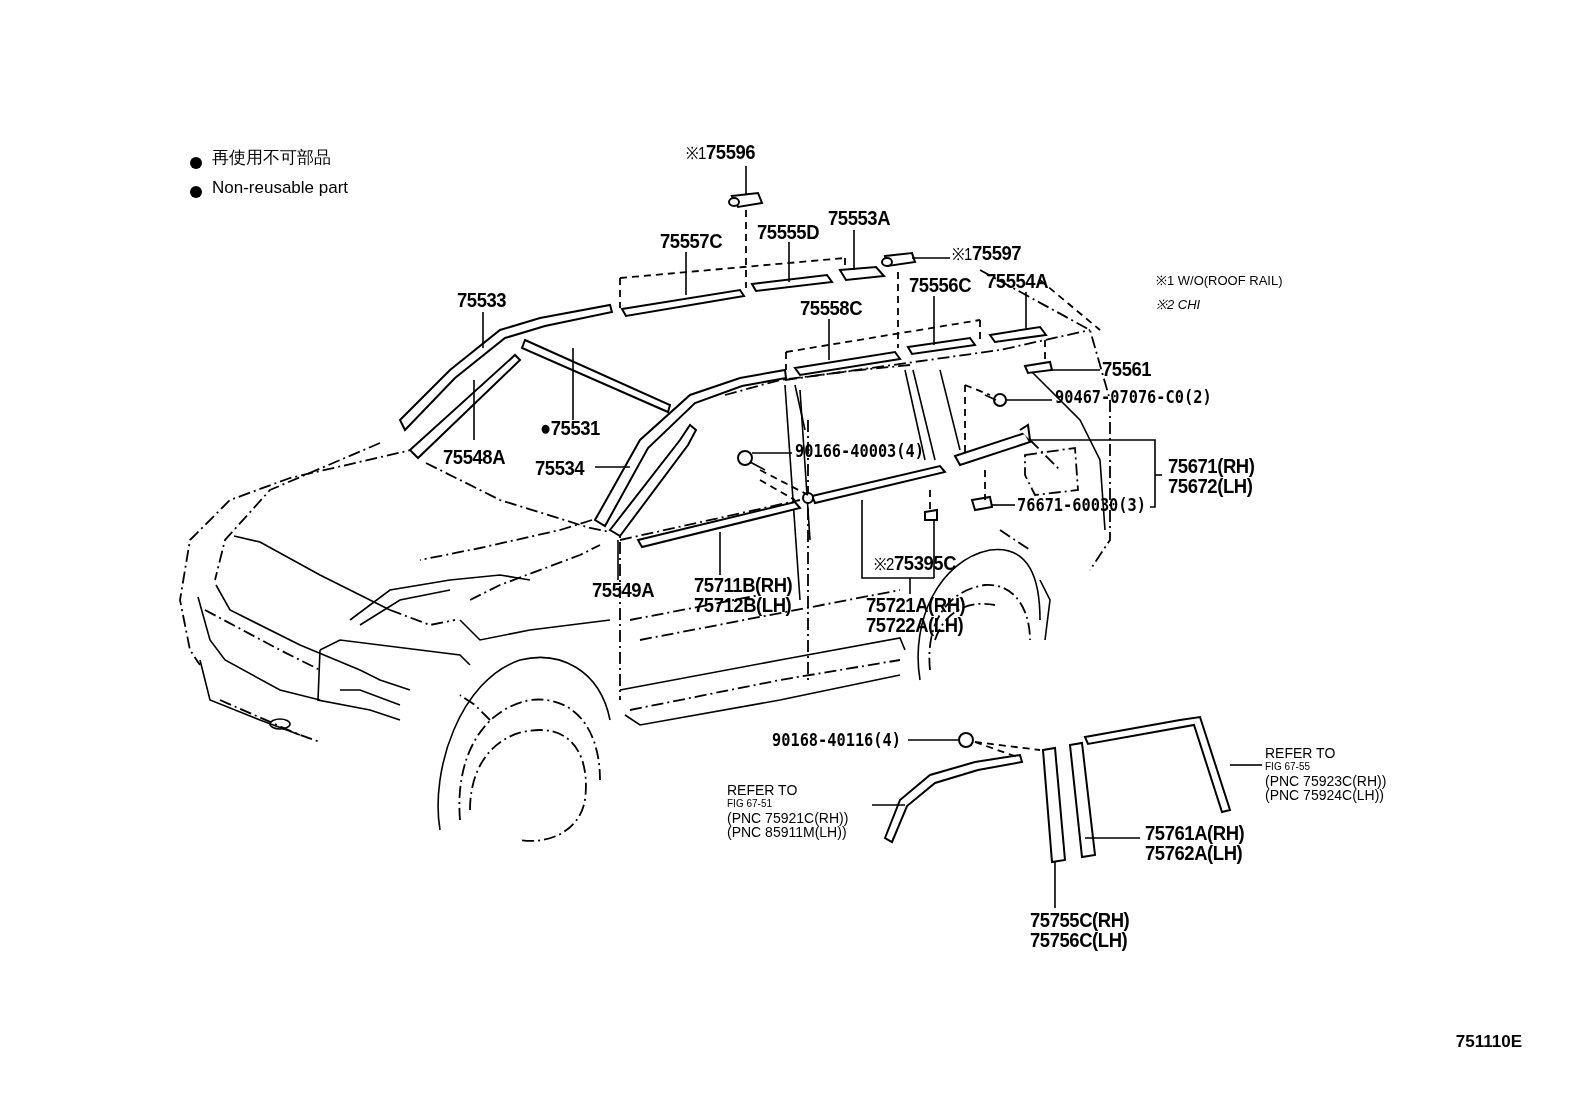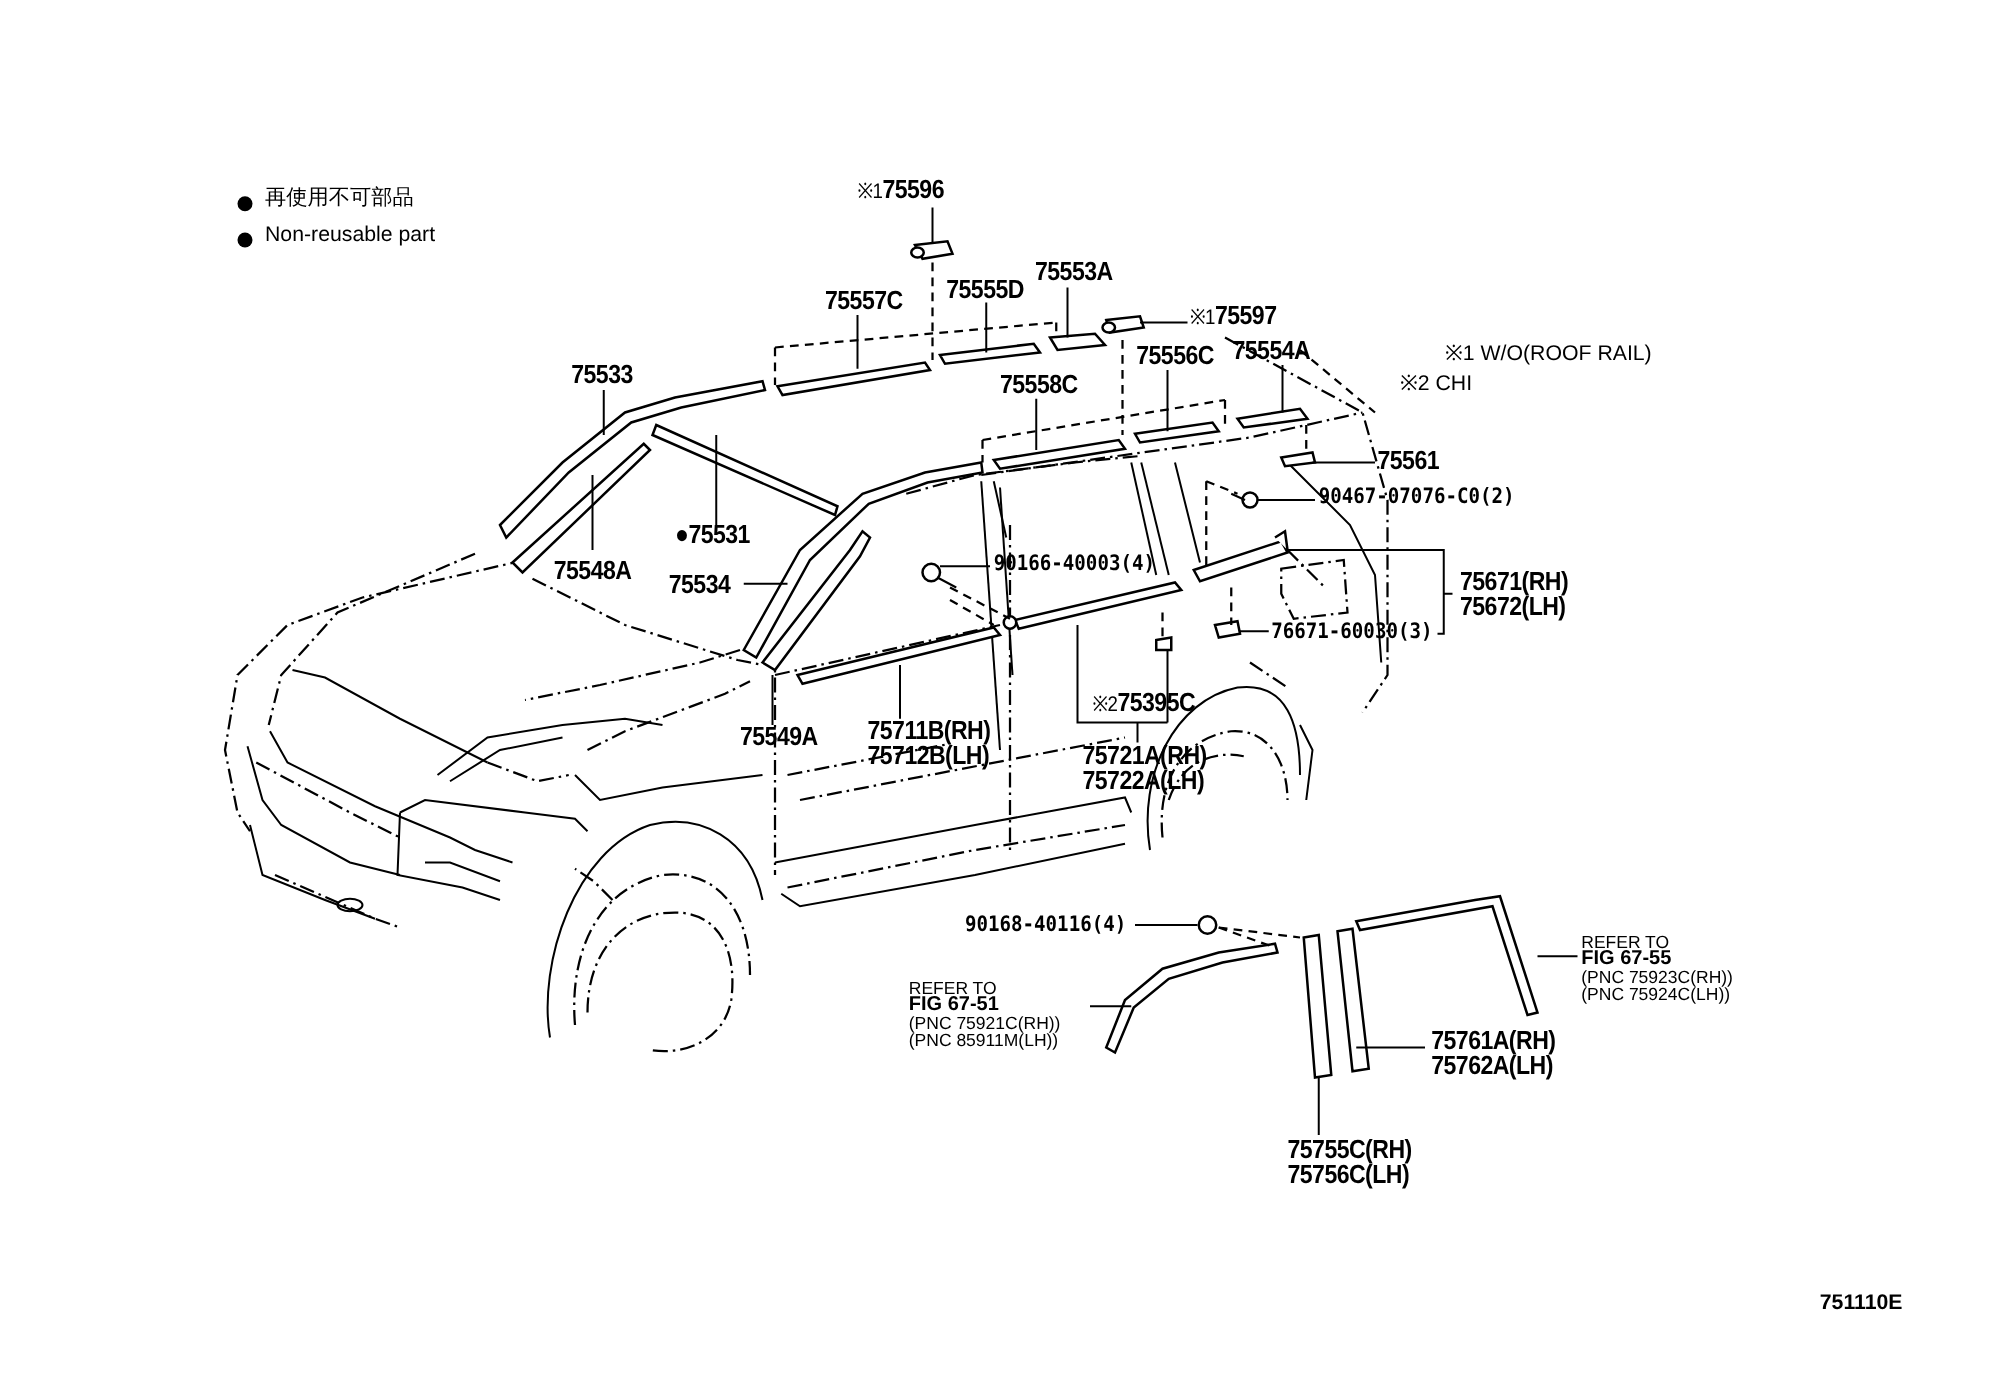--- a/index.html
+++ b/index.html
@@ -1,23 +1,23 @@
 <!DOCTYPE html>
 <html><head>
 <meta charset="utf-8">
 <style>
   html, body { margin: 0; padding: 0; background: #ffffff; }
   body { width: 1592px; height: 1099px; position: relative; overflow: hidden; font-family: "DejaVu Sans", sans-serif; color: #000; }
   #diagram { position: absolute; left: 0; top: 0; width: 1592px; height: 1099px; }
   .lbl { position: absolute; font-family: "Liberation Sans Narrow", "Liberation Sans", sans-serif; font-weight: bold; font-size: 21px; letter-spacing: -0.5px; line-height: 1; white-space: nowrap; transform: scaleX(0.88); transform-origin: left top; }
   .lbl .pre { font-weight: normal; font-size: 17px; }
   .mono { position: absolute; font-family: "DejaVu Sans Mono", monospace; font-weight: bold; font-size: 17px; line-height: 1; white-space: nowrap; transform: scaleX(0.9); transform-origin: left top; }
-  .note { position: absolute; font-family: "Liberation Sans", sans-serif; font-size: 17px; line-height: 1; white-space: nowrap; }
+  .note { position: absolute; font-family: "Liberation Sans", sans-serif; font-size: 13px; line-height: 1; white-space: nowrap; }
   .refer { position: absolute; font-family: "Liberation Sans", sans-serif; font-size: 14px; line-height: 14px; white-space: nowrap; }
-  .refer .fig { font-weight: bold; font-size: 16px; }
+  .refer .fig { font-weight: normal; font-size: 10px; }
   .legend-row { position: absolute; display: flex; align-items: flex-end; font-family: "Liberation Sans", sans-serif; font-size: 17px; }
   .legend-row .dot { width: 12px; height: 12px; border-radius: 50%; background: #000; margin-right: 10px; }
   .two { line-height: 20px; }
   .figcode { position: absolute; right: 70px; bottom: 47px; font-family: "Liberation Sans", sans-serif; font-weight: bold; font-size: 17px; margin-left: 44px; }
   svg .d { fill: none; stroke: #000; stroke-width: 1.8; stroke-dasharray: 7 5; }
   svg .dd { fill: none; stroke: #000; stroke-width: 1.8; stroke-dasharray: 12 4 2 4; }
   svg .p { fill: #fff; stroke: #000; stroke-width: 2; }
   svg .l { fill: none; stroke: #000; stroke-width: 1.6; }
 </style>
 </head>
@@ -212,21 +212,21 @@
 </div>
 <div class="legend-row" style="left:190px; top:178px;">
   <span class="dot"></span>
   <span>Non-reusable part</span>
 </div>
 
 <div class="note" style="left:1156px; top:274px;">
   <span>※1</span>
   <span>W/O(ROOF RAIL)</span>
 </div>
-<div class="note" style="left:1120px; top:298px;">
+<div class="note" style="left:1156px; top:298px;font-style:italic;">
   <span>※2</span>
   <span>CHI</span>
 </div>
 
 <div class="lbl" style="left:686px; top:141px;"><span class="pre">※1</span><span>75596</span></div>
 <div class="lbl" style="left:952px; top:242px;"><span class="pre">※1</span><span>75597</span></div>
 <div class="lbl" style="left:660px; top:230px;">75557C</div>
 <div class="lbl" style="left:757px; top:221px;">75555D</div>
 <div class="lbl" style="left:828px; top:207px;">75553A</div>
 <div class="lbl" style="left:909px; top:274px;">75556C</div>

